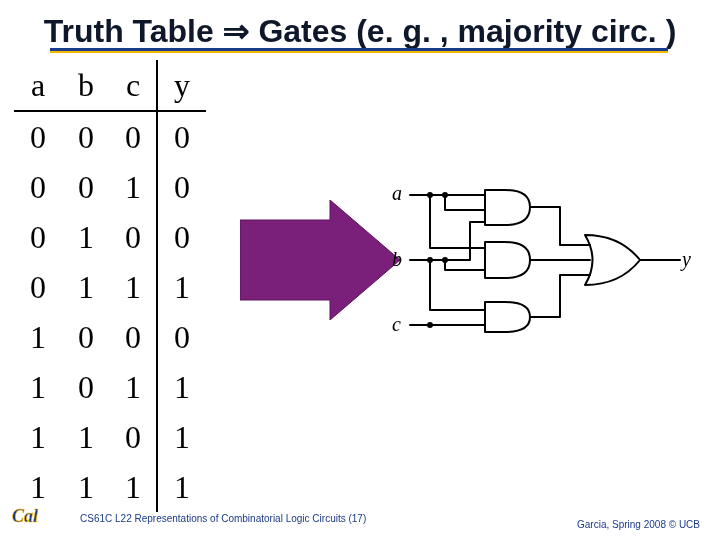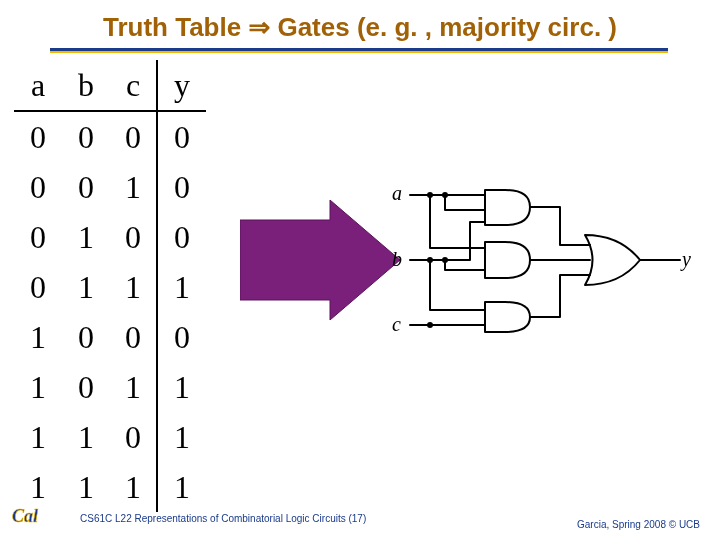--- a/index.html
+++ b/index.html
@@ -10,23 +10,23 @@
     font-family: Arial, Helvetica, sans-serif;
     position: relative;
     overflow: hidden;
   }
   .title {
     position: absolute;
     top: 12px;
     left: 0;
     width: 720px;
     text-align: center;
-    font-size: 26px;
+    font-size: 32px;
     font-weight: bold;
-    color: #a16207;
+    color: #0f172a;
   }
   .title-underline {
     position: absolute;
     top: 48px;
     left: 50px;
     width: 618px;
     border-top: 3px solid #1a3a8a;
     border-bottom: 2px solid #f5b800;
   }
   .truth-table {

